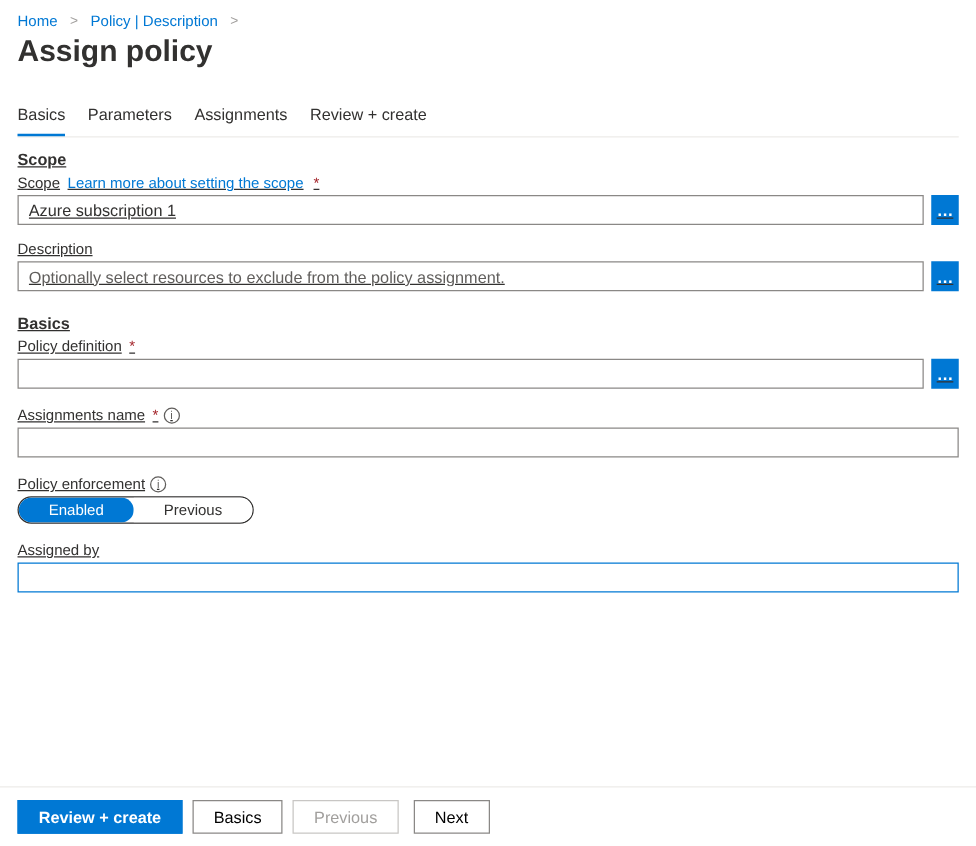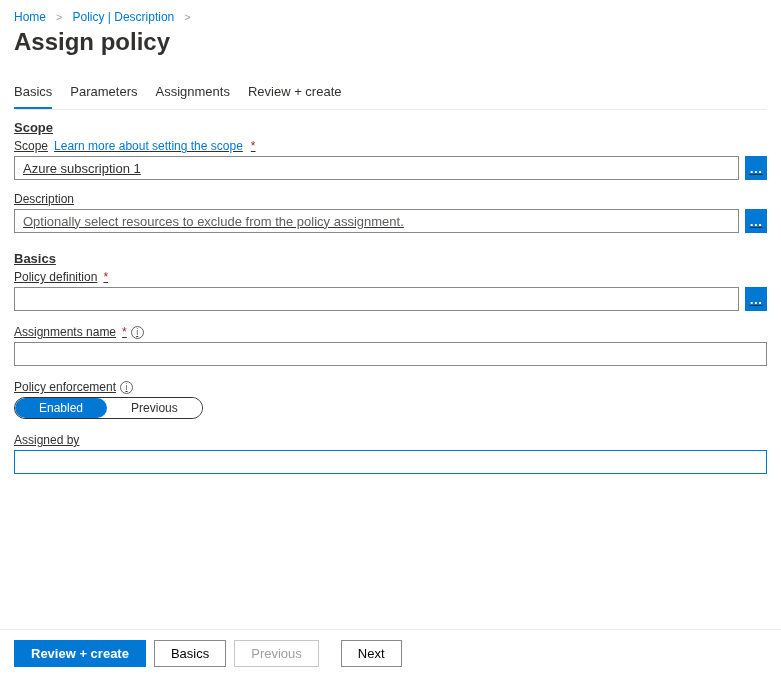--- a/index.html
+++ b/index.html
@@ -36,21 +36,21 @@
     .field { margin-bottom: 14px; }
 
     .pill-group { display: inline-flex; border: 1px solid #323130; border-radius: 14px; overflow: hidden; }
     .pill { padding: 3px 24px; font-size: 12px; cursor: pointer; background: #fff; color: #323130; }
     .pill.active { background: #0078d4; color: #fff; border-radius: 12px; }
 
     .bottom-bar { position: absolute; bottom: 0; left: 0; right: 0; border-top: 1px solid #edebe9; padding: 10px 14px; display: flex; gap: 8px; }
     .btn { padding: 5px 16px; font-size: 13px; border: 1px solid #8a8886; background: #fff; cursor: pointer; min-width: 60px; }
     .btn.primary { background: #0078d4; color: #fff; border-color: #0078d4; font-weight: 600; }
     .btn.disabled { color: #a19f9d; border-color: #c8c6c4; cursor: default; }
-    .btn.next-gap { margin-left: 14px; }
+    .btn.next-gap { margin-left: 4px; }
 
     .field-row-label.inline-learn { gap: 6px; }
   </style>
 </head>
 <body>
 
 <div class="content-area">
 
   <div class="breadcrumb">
     <a href="#">Home</a>

